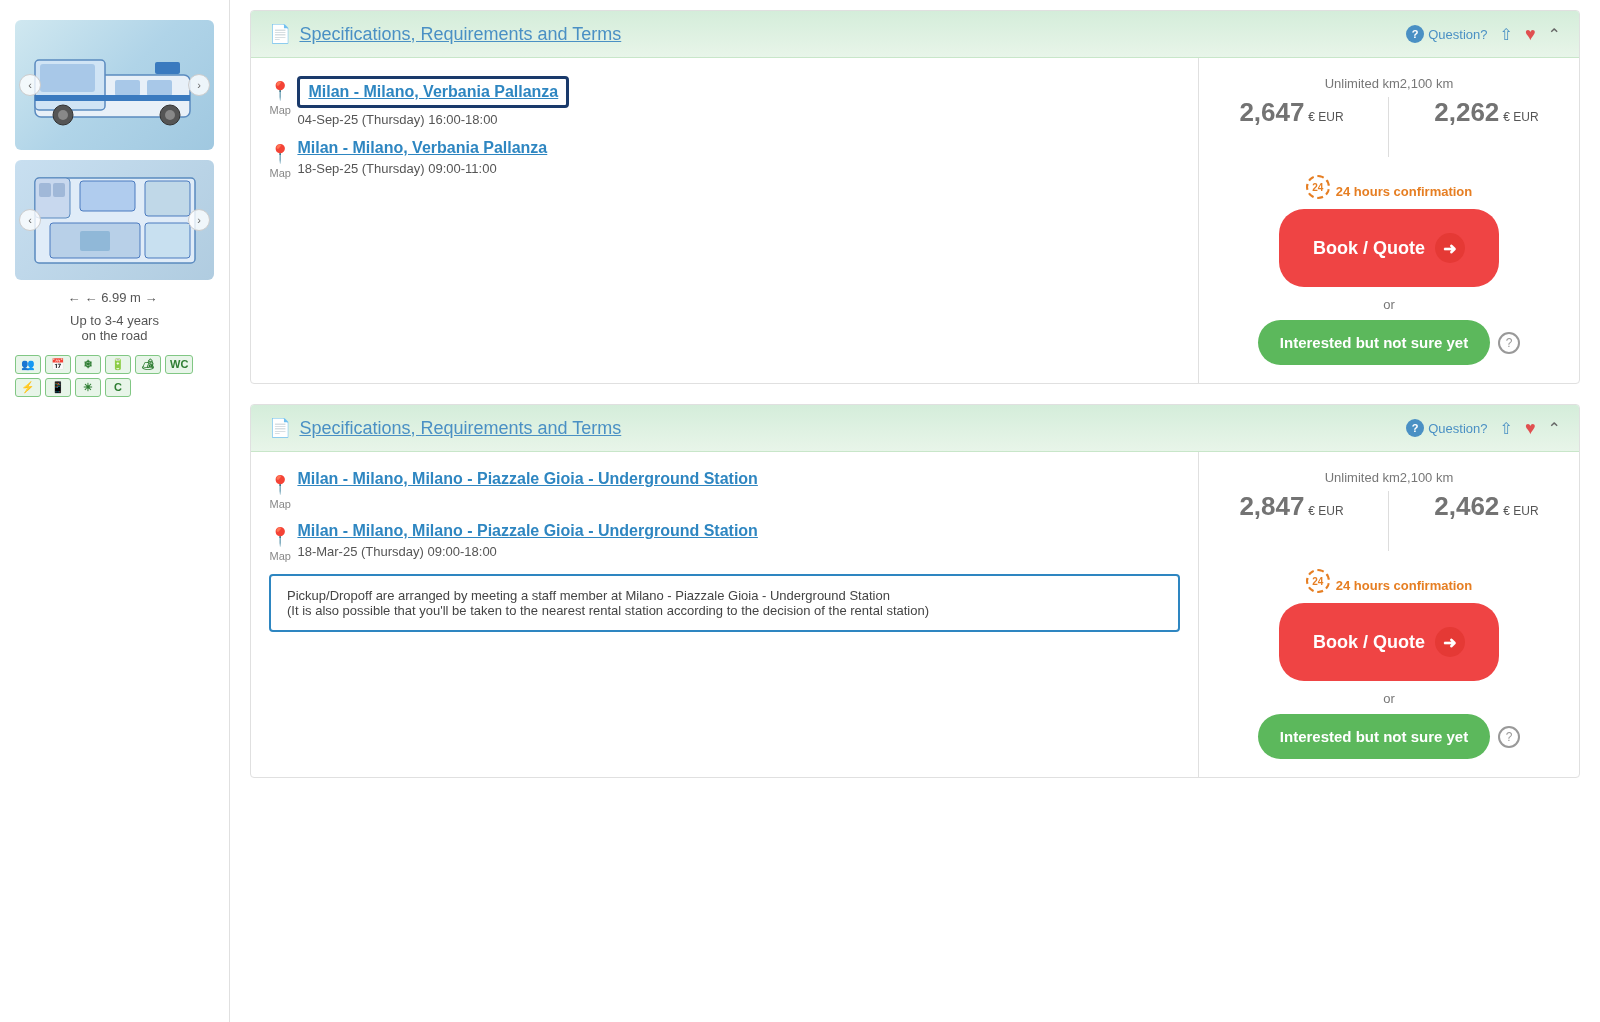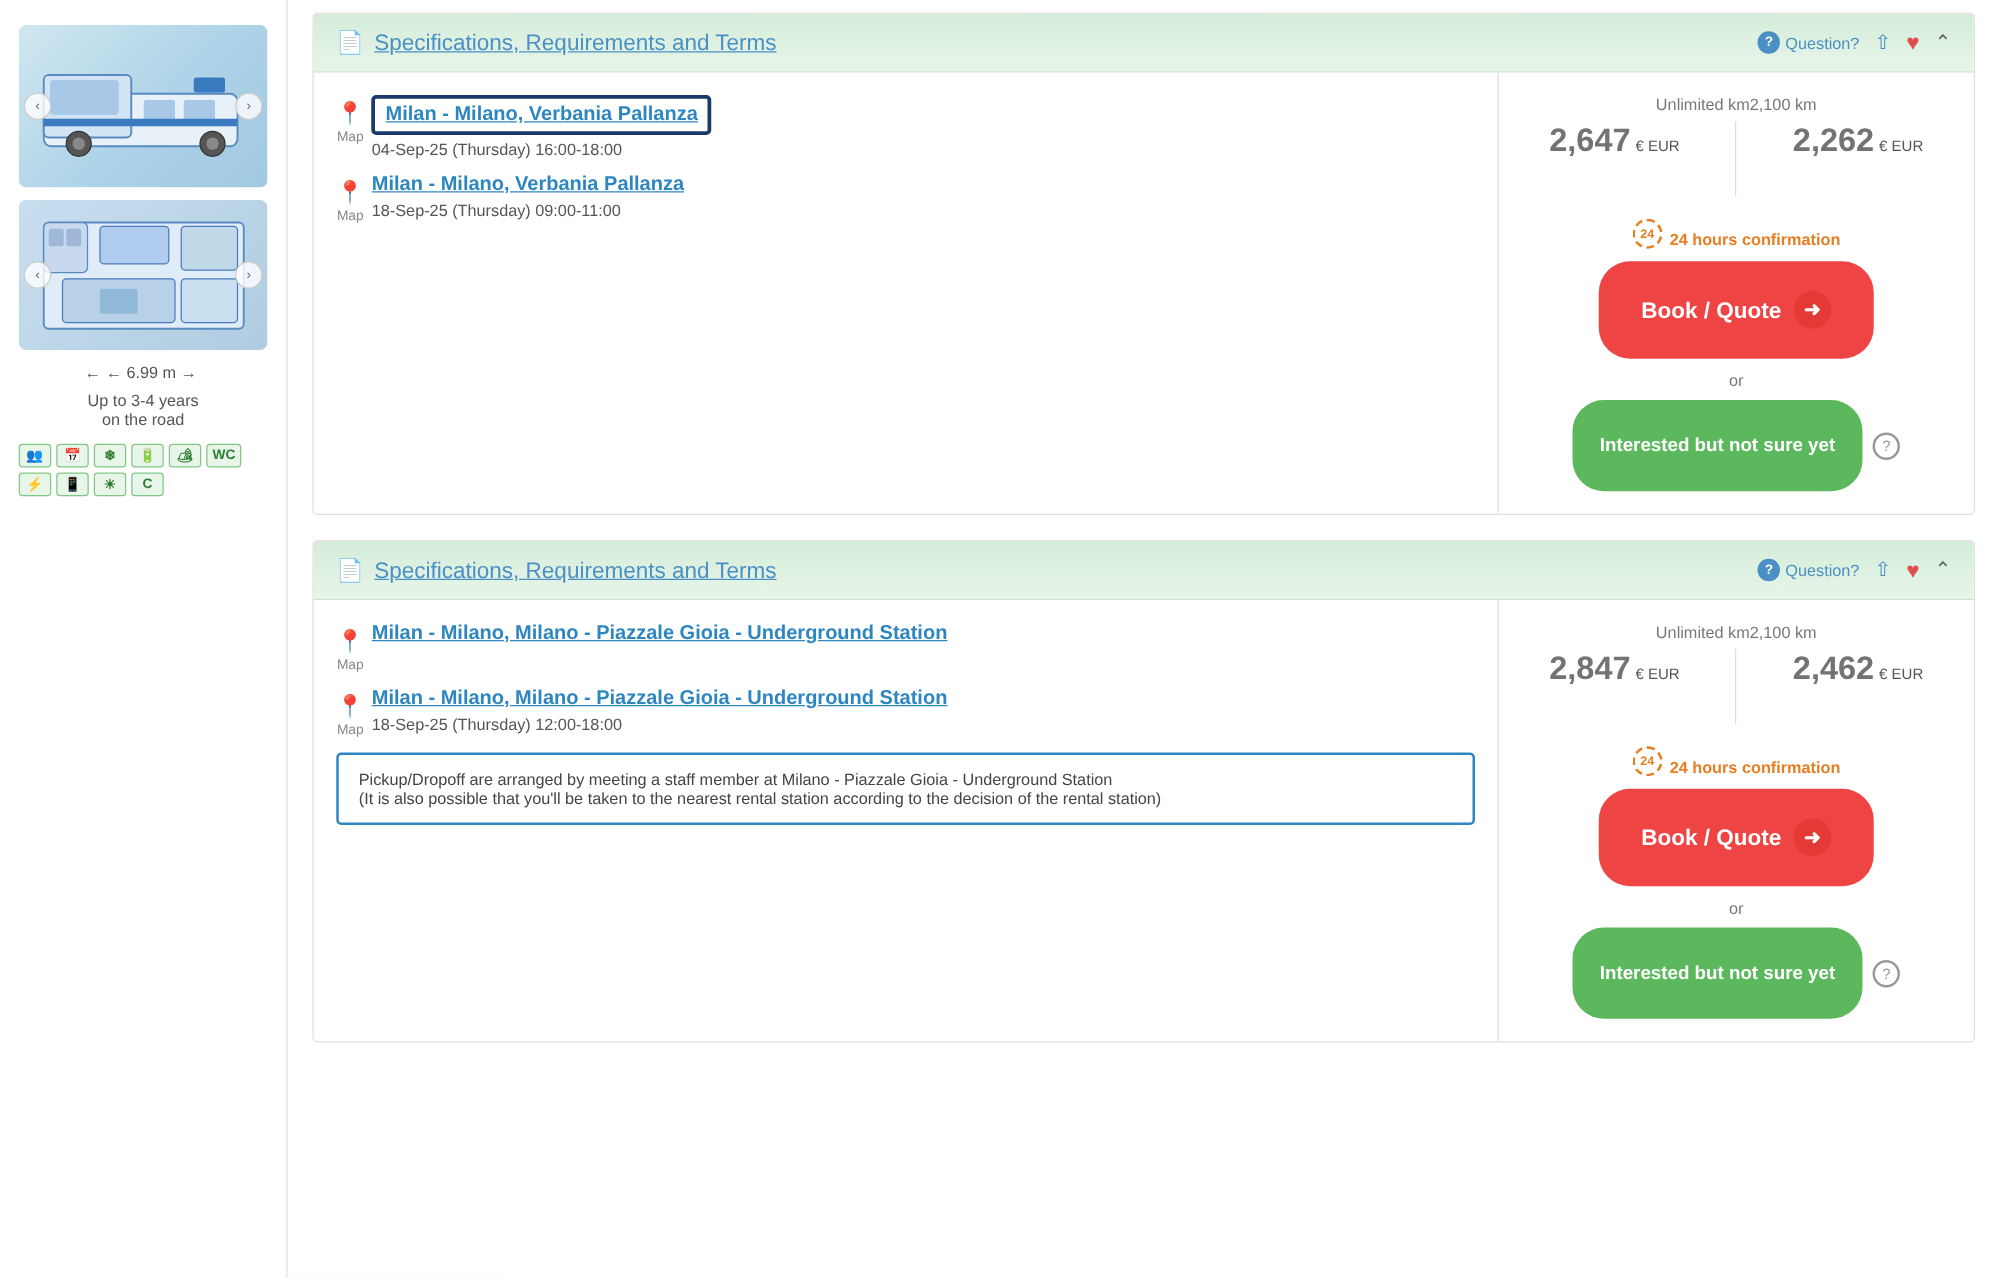--- a/index.html
+++ b/index.html
@@ -53,21 +53,21 @@
     .price-currency { font-size: 12px; color: #555; }
 
     
     .confirmation-badge { display: flex; align-items: flex-end; gap: 6px; color: #e67e22; font-size: 13px; font-weight: bold; margin-bottom: 10px; }
     .conf-circle { width: 24px; height: 24px; border: 2px dashed #e67e22; border-radius: 50%; display: flex; align-items: center; justify-content: center; font-size: 10px; font-weight: bold; color: #e67e22; flex-shrink: 0; }
 
     
     .book-button { background: #ef4444; border: none; border-radius: 25px; color: #fff; font-size: 18px; font-weight: bold; padding: 24px 30px; cursor: pointer; display: flex; align-items: center; gap: 10px; margin-bottom: 10px; min-width: 220px; justify-content: center; }
     .book-arrow { background: #e53935; border-radius: 50%; width: 30px; height: 30px; display: flex; align-items: center; justify-content: center; font-size: 16px; color: #fff; flex-shrink: 0; }
     .or-text { font-size: 13px; color: #777; margin-bottom: 8px; }
-    .interested-button { background: #5cb85c; border: none; border-radius: 25px; color: #fff; font-size: 15px; font-weight: bold; padding: 28px 22px; cursor: pointer; display: flex; gap: 8px; min-width: 200px; justify-content: center; }
+    .interested-button { background: #5cb85c; border: none; border-radius: 25px; color: #fff; font-size: 15px; font-weight: bold; padding: 14px 22px; cursor: pointer; display: flex; gap: 8px; min-width: 200px; justify-content: center; }
     .help-icon { width: 22px; height: 22px; border: 2px solid #999; border-radius: 50%; display: flex; align-items: center; justify-content: center; font-size: 12px; color: #999; background: #fff; flex-shrink: 0; cursor: pointer; }
     .amenity-badge { background: #e8f5e9; border: 1px solid #81c784; border-radius: 3px; padding: 2px 4px; font-size: 11px; color: #2e7d32; font-weight: bold; min-width: 26px; text-align: center; }
 
     .price-divider { width: 1px; background: #ddd; height: 60px; }
   </style>
 </head>
 <body>
 
 <div class="page-wrapper">
 
@@ -268,21 +268,21 @@
             </div>
           </div>
 
           <div style="display:flex; align-items:flex-start; gap:6px; margin-bottom:12px;">
             <div style="display:flex;flex-direction:column;align-items:center;gap:2px;margin-top:4px;flex-shrink:0;">
               <span style="color:#888;font-size:18px;">📍</span>
               <span style="font-size:11px;color:#888;cursor:pointer;">Map</span>
             </div>
             <div>
               <a style="color:#2e86c1;font-size:16px;font-weight:bold;text-decoration:underline;cursor:pointer;display:block;">Milan - Milano, Milano - Piazzale Gioia - Underground Station</a>
-              <div style="font-size:13px;color:#555;margin-top:4px;">18-Sep-25 (Thursday)  12:00-18:00</div>
+              <div style="font-size:13px;color:#555;margin-top:4px;">18-Mar-25 (Thursday)  09:00-18:00</div>
             </div>
           </div>
 
           <div class="notice-box">
             <span>Pickup/Dropoff are arranged by meeting a staff member at Milano - Piazzale Gioia - Underground Station<br>(It is also possible that you'll be taken to the nearest rental station according to the decision of the rental station)</span>
           </div>
         </div>
 
         <div class="card-right">
           <div class="price-section">

